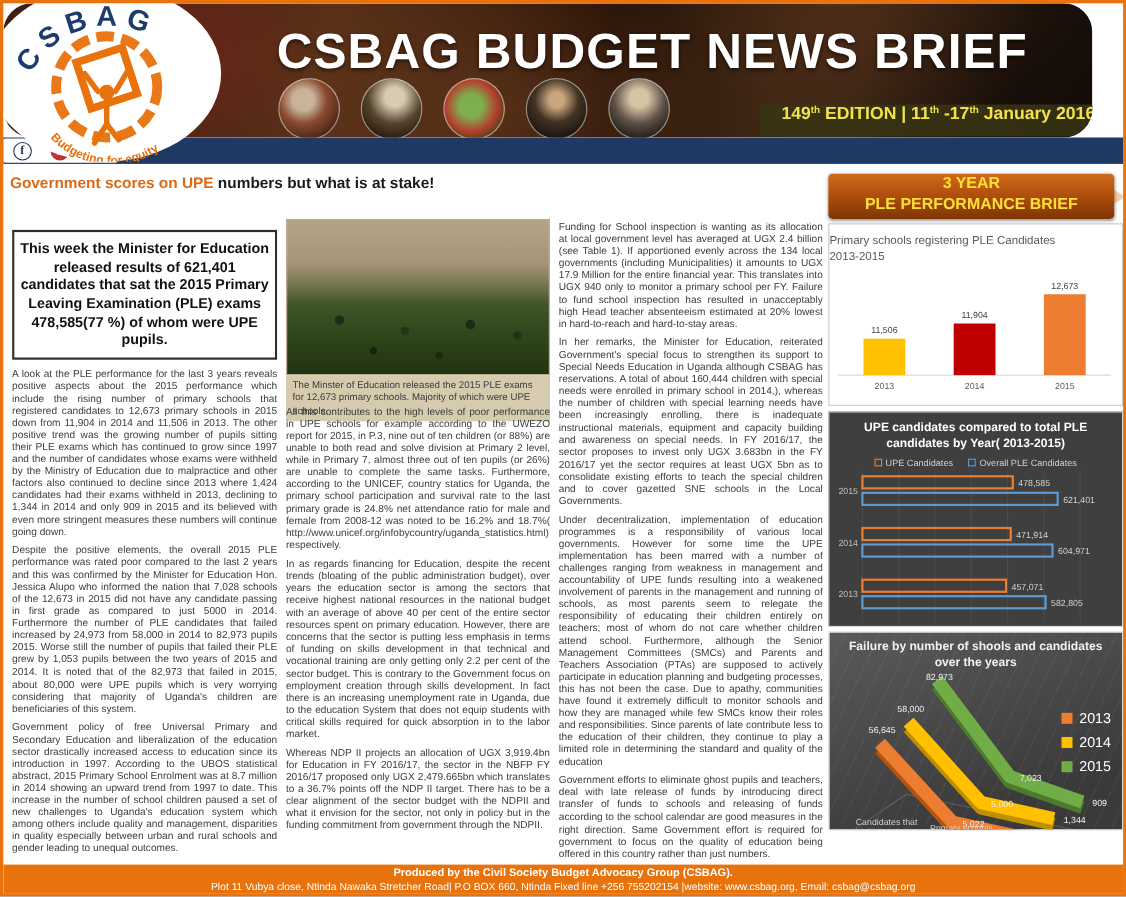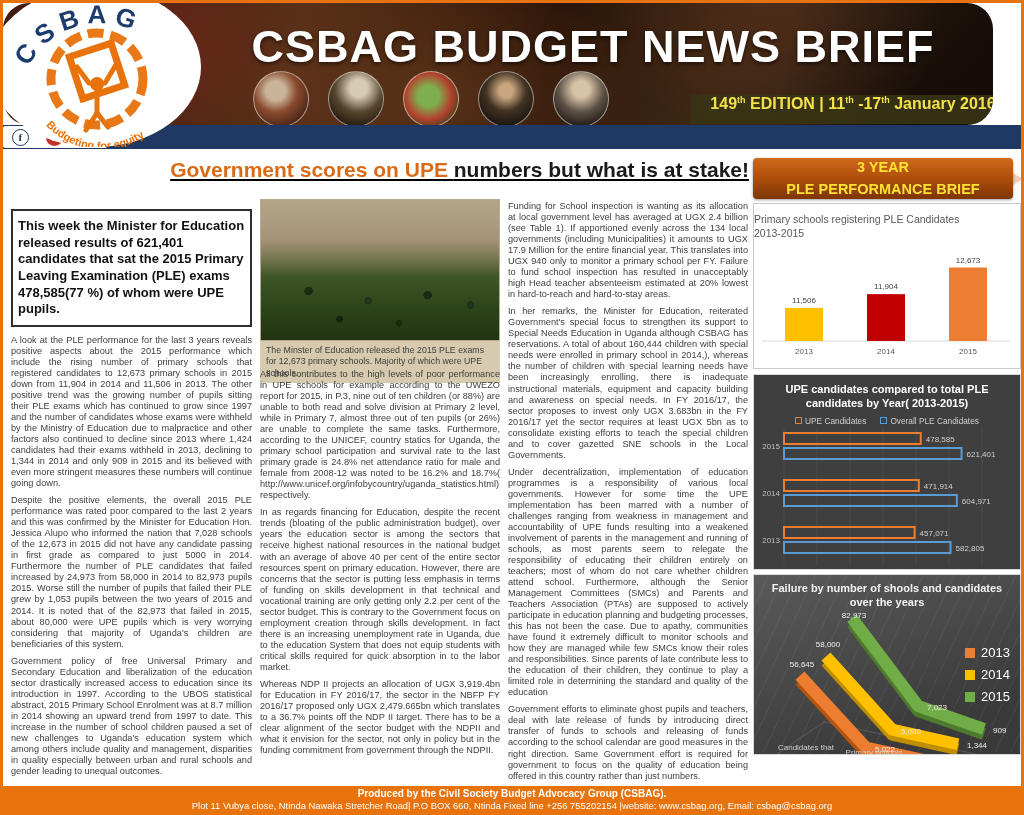--- a/index.html
+++ b/index.html
@@ -34,49 +34,49 @@
     display:flex;align-items:center;z-index:1;}
   .blue-bar-text{flex:1;text-align:center;color:#e9eef7;font-weight:bold;font-size:12.5px;
     padding-left:150px;letter-spacing:.2px;}
   .social-panel{width:104px;height:22px;background:#fff;margin-right:26px;display:flex;
     align-items:center;justify-content:space-around;border-radius:2px;}
   .soc{width:17px;height:17px;border-radius:50%;display:flex;align-items:center;justify-content:center;cursor:pointer;}
   .soc-fb{background:#fff;border:1px solid #1F3864;color:#1F3864;font-weight:bold;font-size:11px;font-family:"Liberation Serif",serif;}
   .soc-yt{background:#c4302b;color:#fff;font-size:8px;}
   .soc-tw{background:#fff;border:1px solid #9ec6e8;}
   
-  .headline{position:absolute;left:6px;top:155px;width:740px;text-align:right;
-    font-size:21px;font-weight:bold;text-decoration:underline;}
+  .headline{position:absolute;left:6px;top:155px;width:740px;text-align:left;
+    font-size:14px;font-weight:bold;}
   .headline .hl-orange{color:#D96B17;}
   .headline .hl-black{color:#1a1a1a;}
   
   .col{position:absolute;font-size:9.2px;line-height:1.2;color:#3d3d3d;text-align:justify;overflow:hidden;}
   .col p{margin:0 0 6px 0;}
   .col1{left:8px;top:198px;width:241px;height:582px;}
   .lead-box{border:2px solid #2e2e2e;padding:7px 5px;margin:8px 0 8px 0;
-    font-size:13px;font-weight:bold;color:#111;text-align:left;line-height:1.28;}
+    font-size:13px;font-weight:bold;color:#111;text-align:center;line-height:1.28;}
   .col2{left:257px;top:366px;width:240px;height:414px;}
   .col3{left:505px;top:198px;width:240px;height:582px;}
   .article-photo-wrap{position:absolute;left:257px;top:196px;width:240px;}
   .article-photo{width:240px;height:142px;border:1px solid #b9ab8a;
     background:
       radial-gradient(circle 10px at 20% 65%,#1d2d14 40%,transparent 45%),
       radial-gradient(circle 9px at 45% 72%,#22351a 40%,transparent 45%),
       radial-gradient(circle 10px at 70% 68%,#1b2a12 40%,transparent 45%),
       radial-gradient(circle 9px at 88% 75%,#20321a 40%,transparent 45%),
       radial-gradient(circle 8px at 33% 85%,#16230e 40%,transparent 45%),
       radial-gradient(circle 8px at 58% 88%,#1a2a11 40%,transparent 45%),
       linear-gradient(180deg,#b3a488 0%,#a6947a 28%,#7d7a55 40%,#3e5527 55%,#2c4419 78%,#213313 100%);}
   .photo-caption{width:240px;background:#d6cbae;color:#3c3c3c;font-size:8.8px;line-height:1.3;
     padding:4px 6px;text-align:left;}
   
   .side-banner{position:absolute;left:750px;top:155px;width:260px;height:41px;z-index:2;
     background:linear-gradient(180deg,#cf6a1b 0%,#b1500d 45%,#7e3504 100%);
     border-radius:4px;color:#FFE135;font-weight:bold;text-align:center;
-    display:flex;flex-direction:column;justify-content:space-between;font-size:14.5px;line-height:1.3;
+    display:flex;flex-direction:column;justify-content:flex-start;font-size:14.5px;line-height:1.3;
     box-shadow:0 1px 3px rgba(0,0,0,.4);}
   .side-banner-arrow{position:absolute;left:994px;top:160px;width:0;height:0;z-index:1;
     border-top:16px solid transparent;border-bottom:16px solid transparent;
     border-left:26px solid #f6cdb0;}
   .chart-card{position:absolute;left:750px;width:268px;overflow:hidden;}
   .card1{top:200px;height:166px;background:#fff;border:1px solid #c9c9c9;}
   .card1 .c-title{margin-top:8px;color:#595959;font-size:10.5px;line-height:1.35;}
   .card-dark{background:#3F3F3F;border:1px solid #d9d9d9;}
   .card2{top:371px;height:196px;}
   .card2 .c-title{margin-top:7px;text-align:center;color:#fff;font-weight:bold;font-size:11px;line-height:1.3;}

